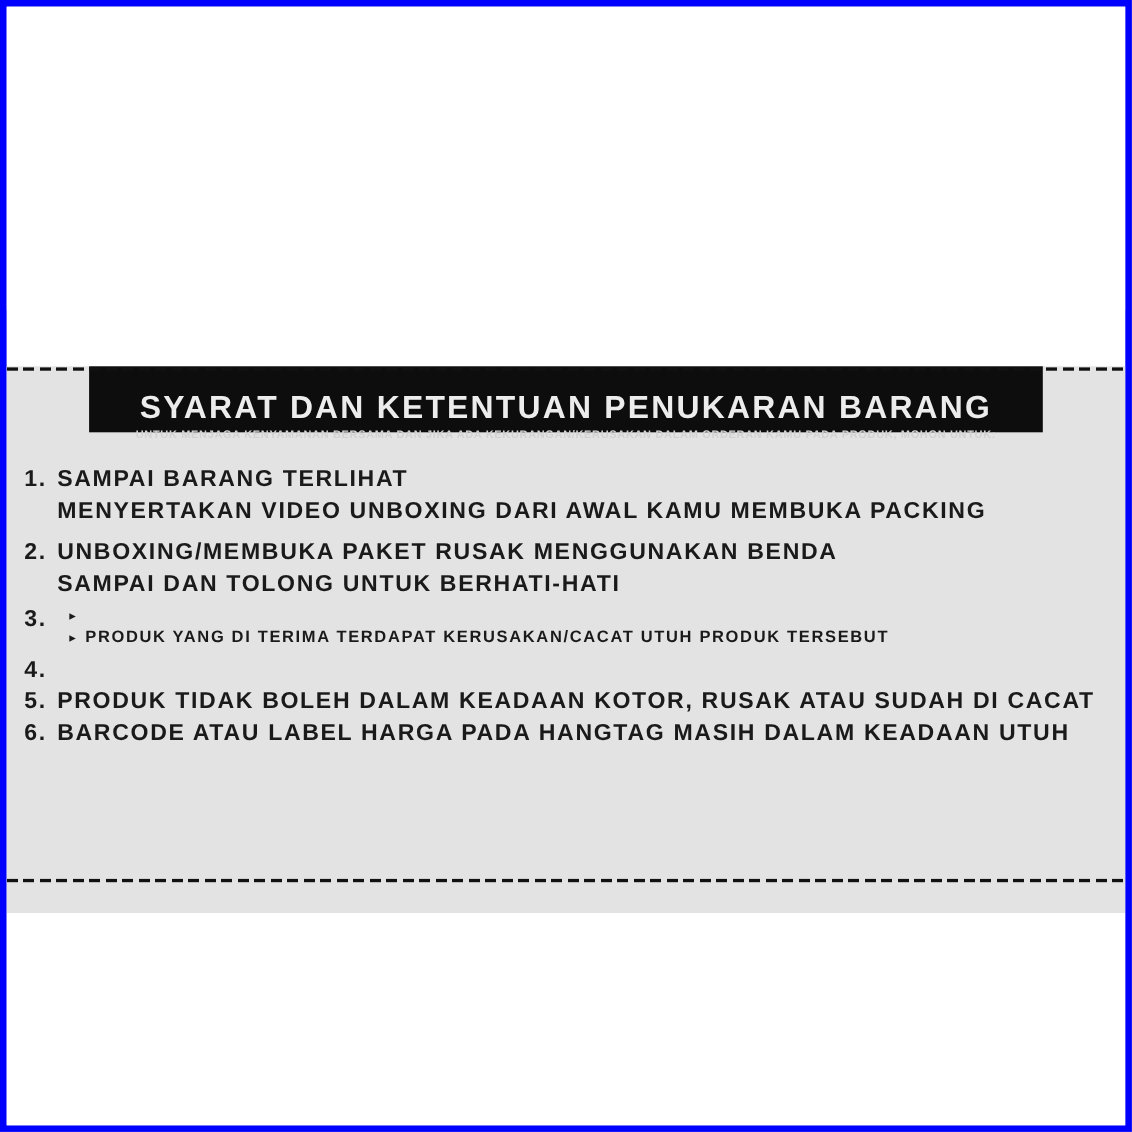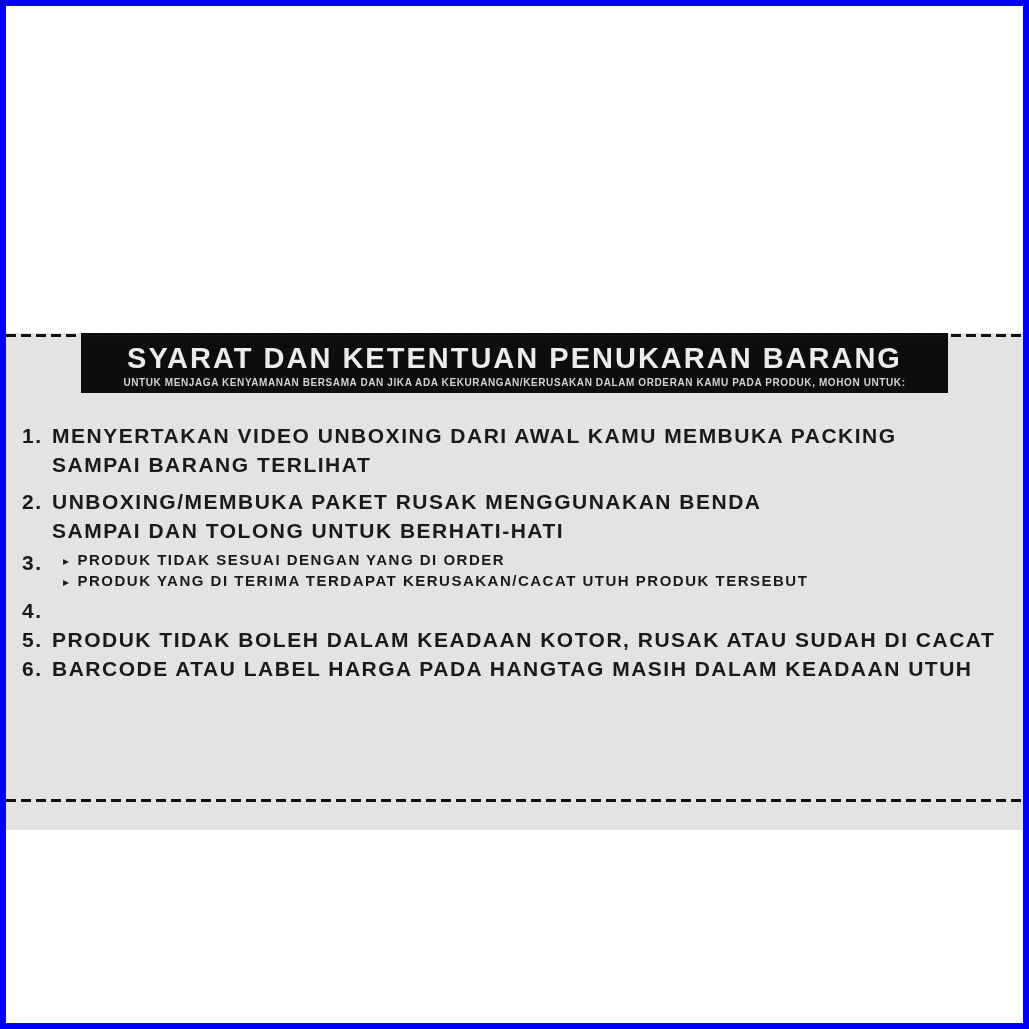--- a/index.html
+++ b/index.html
@@ -28,21 +28,21 @@
       #111111 0, #111111 10px, transparent 10px, transparent 15px);
   }
   .dash-top { top: 1px; }
   .dash-bottom { bottom: 28px; }
 
   .header-box {
     width: 867px; height: 60px;
     margin: 51px auto 0 auto;
     background: #0d0d0d;
     text-align: center;
-    padding-top: 11px;
+    padding-top: 24px;
   }
   .header-title {
     color: #ececec;
     font-size: 29px;
     font-weight: bold;
     letter-spacing: 2px;
     white-space: nowrap;
     line-height: 1.0;
   }
   .header-subtitle {
@@ -105,38 +105,37 @@
 
     <div class="header-box">
       <div class="header-title">SYARAT DAN KETENTUAN PENUKARAN BARANG</div>
       <div class="header-subtitle">UNTUK MENJAGA KENYAMANAN BERSAMA DAN JIKA ADA KEKURANGAN/KERUSAKAN DALAM ORDERAN KAMU PADA PRODUK, MOHON UNTUK:</div>
     </div>
 
     <ol class="terms" id="terms-list">
         <li class="term">
           <span class="term-num">1.</span>
           <div class="term-body">
+            <div class="term-line">SAMPAI BARANG TERLIHAT</div>
             <div class="term-line">MENYERTAKAN VIDEO UNBOXING DARI AWAL KAMU MEMBUKA PACKING</div>
-            <div class="term-line">SAMPAI BARANG TERLIHAT</div>
           </div>
         </li>
         <li class="term">
           <span class="term-num">2.</span>
           <div class="term-body">
             <div class="term-line">UNBOXING/MEMBUKA PAKET RUSAK MENGGUNAKAN BENDA</div>
             <div class="term-line">SAMPAI DAN TOLONG UNTUK BERHATI-HATI</div>
           </div>
         </li>
         <li class="term">
           <span class="term-num">3.</span>
           <div class="term-body">
             <ul class="subs">
               <li class="sub">
                 <span class="tri">▸</span>
-                <span>PRODUK TIDAK SESUAI DENGAN YANG DI ORDER</span>
               </li>
               <li class="sub">
                 <span class="tri">▸</span>
                 <span>PRODUK YANG DI TERIMA TERDAPAT KERUSAKAN/CACAT UTUH PRODUK TERSEBUT</span>
               </li>
             </ul>
           </div>
         </li>
         <li class="term">
           <span class="term-num">4.</span>

